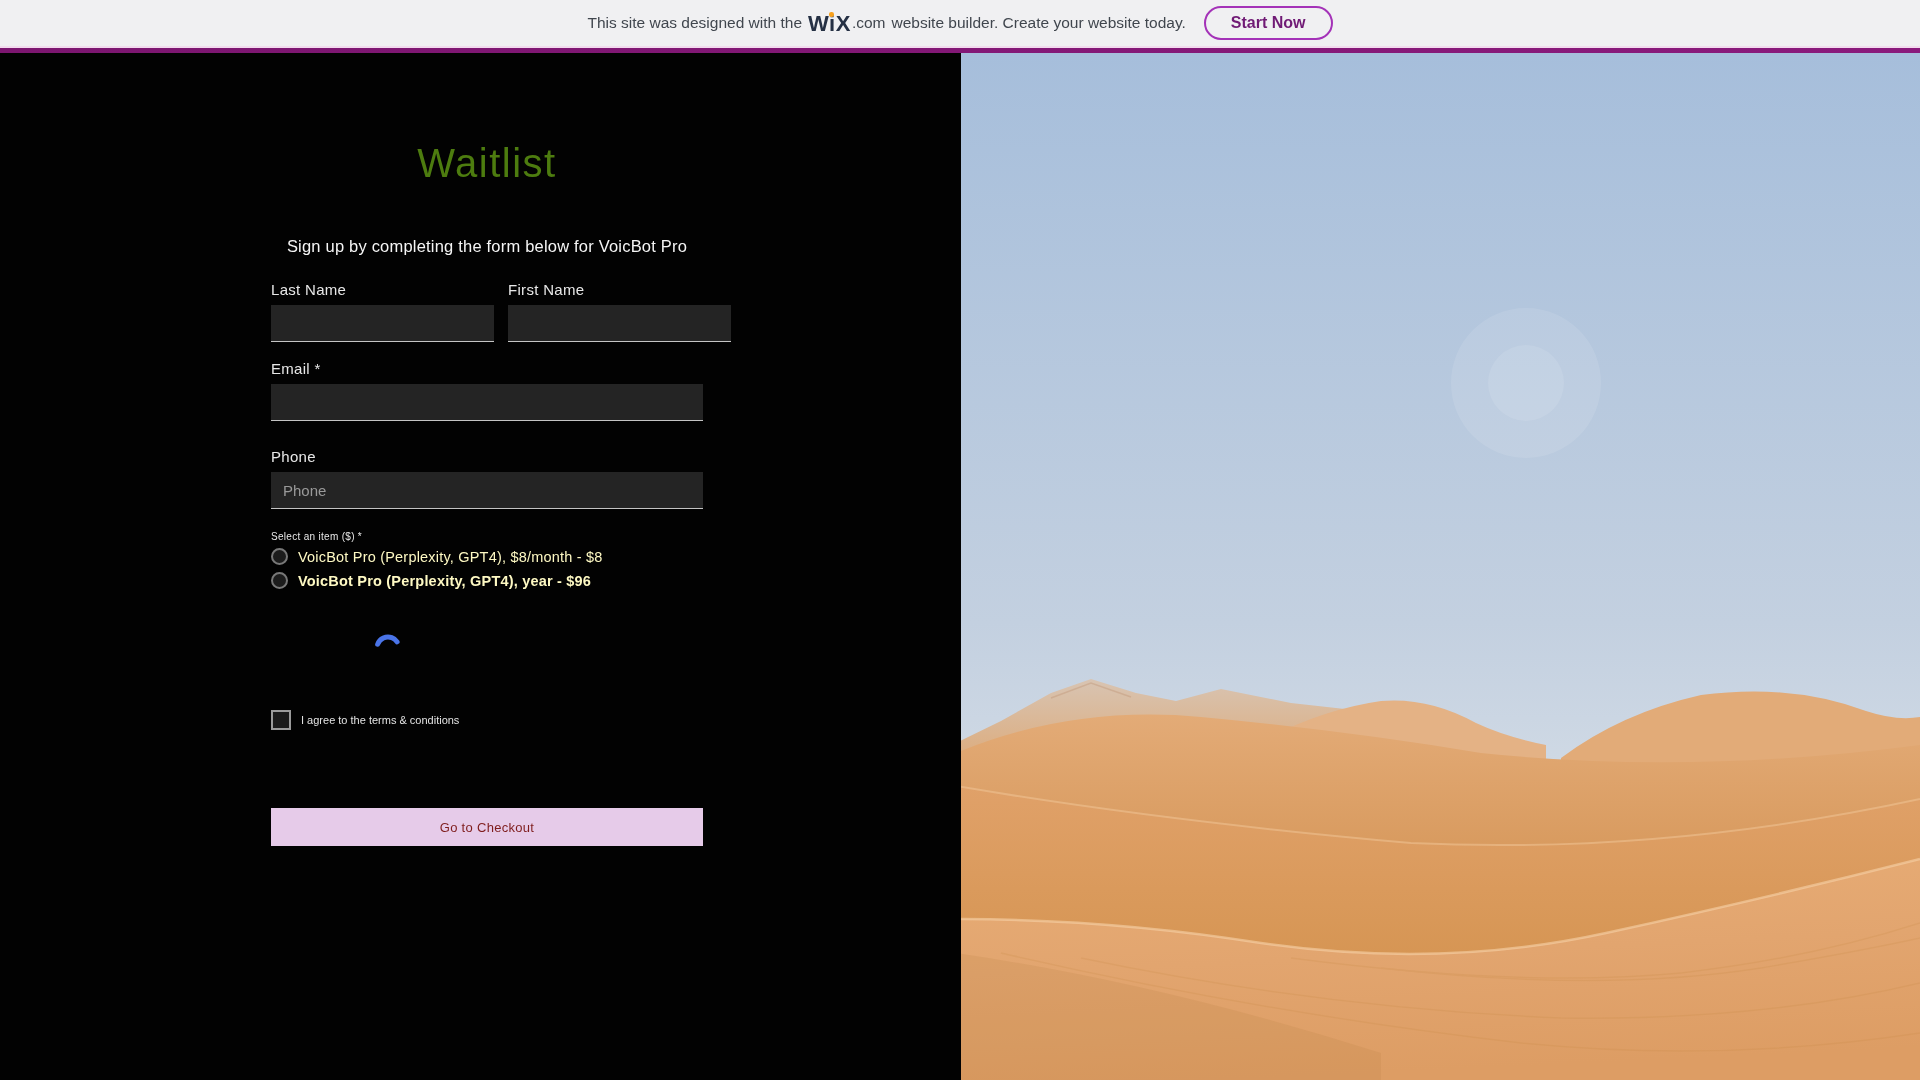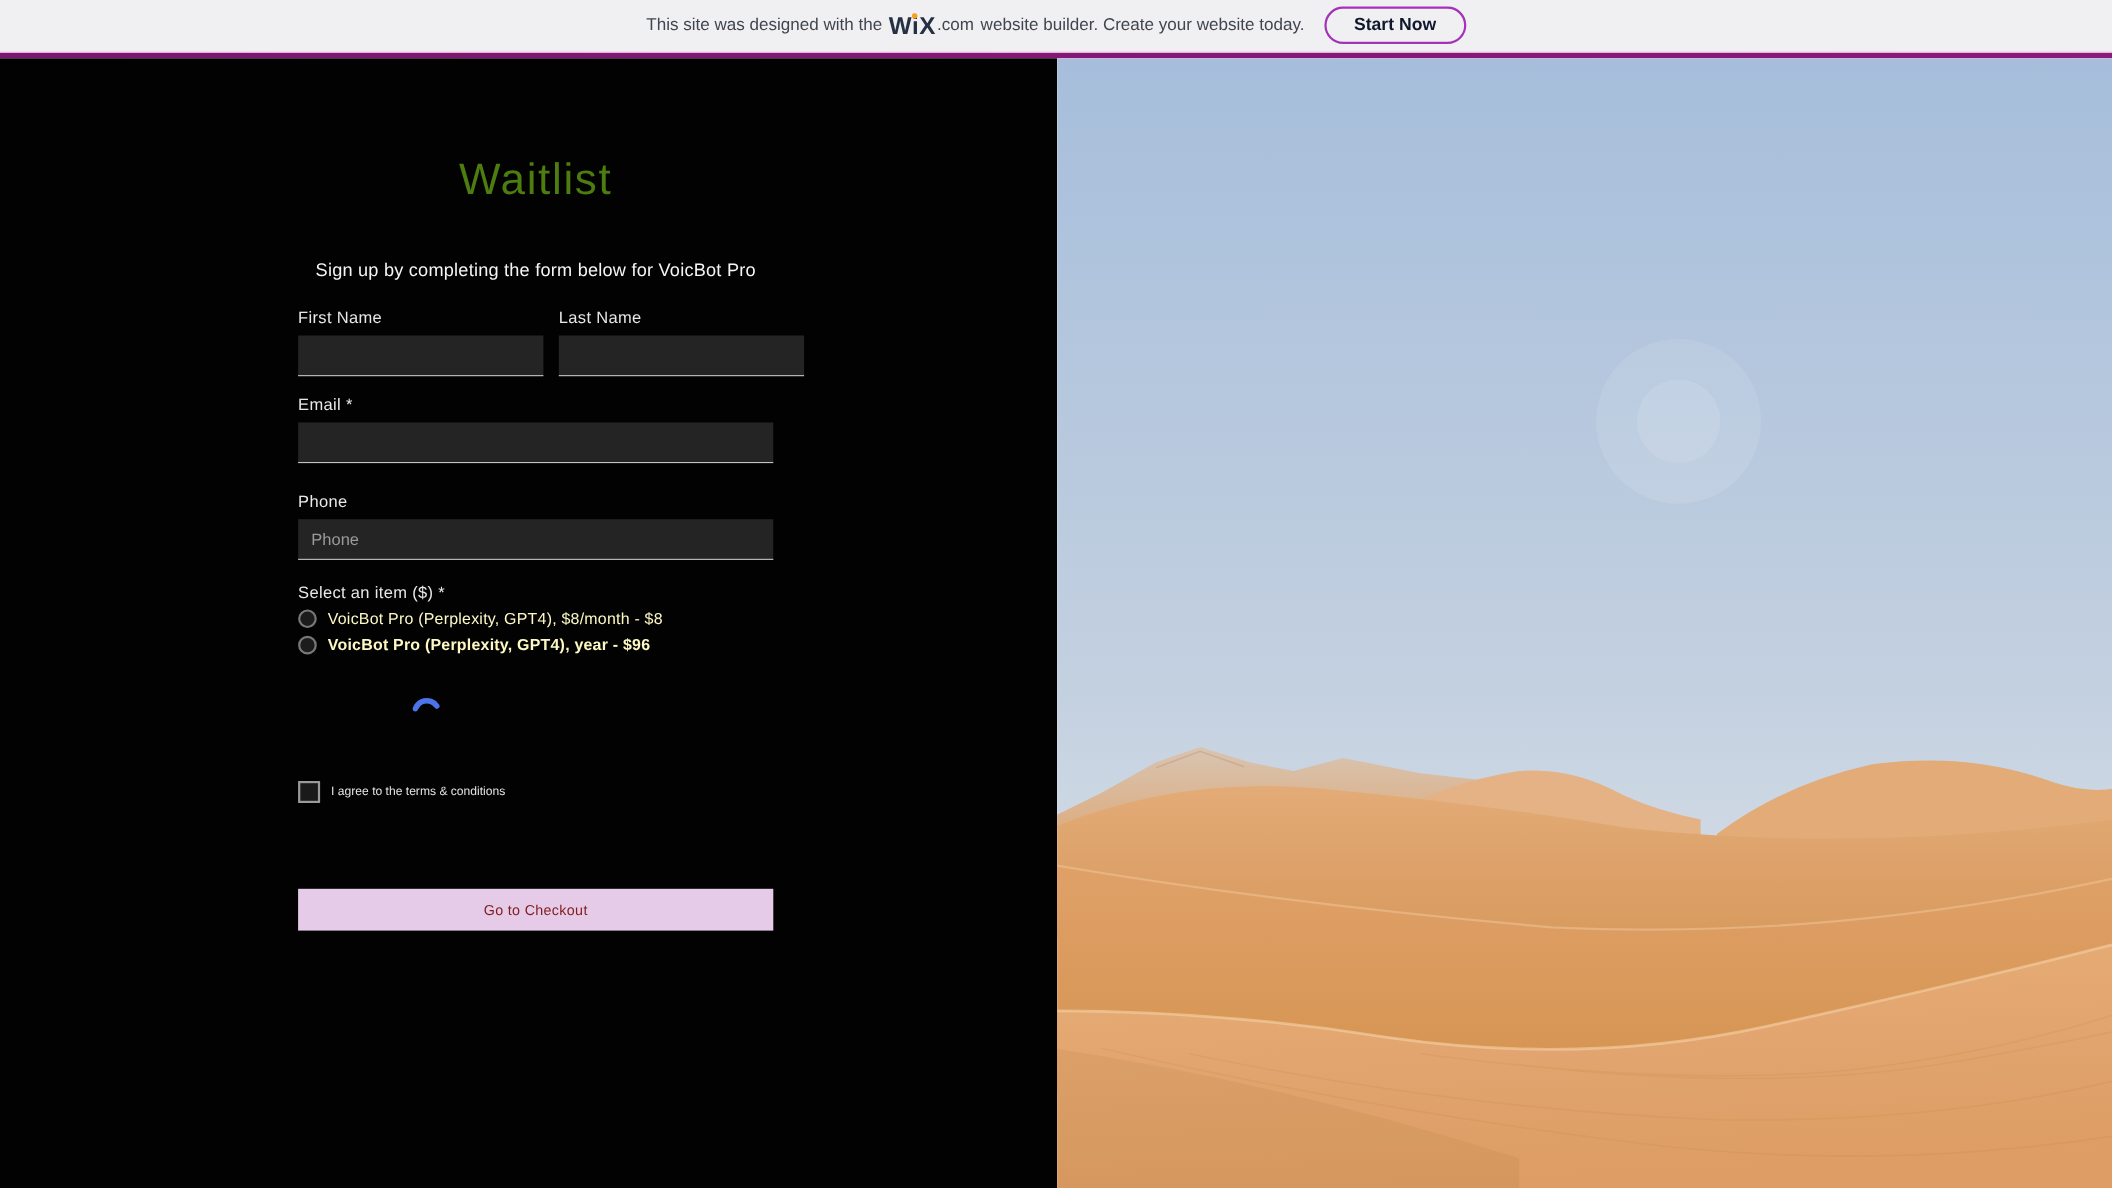--- a/index.html
+++ b/index.html
@@ -16,21 +16,21 @@
     position:relative; font-weight:700; font-size:22px; color:#253044;
     letter-spacing:.5px; margin:0 1px 0 6px; top:1px;
   }
   .wix-logo::after{
     content:""; position:absolute; left:21px; top:1px; width:4.5px; height:4.5px;
     border-radius:50%; background:#f8a01c;
   }
   .wix-suffix{ margin-right:6px; }
   .start-now{
     margin-left:18px; padding:6px 25px; font-size:16px; font-weight:600;
-    color:#0f172a; background:transparent; border:2px solid #a432b8;
+    color:#701a75; background:transparent; border:2px solid #a432b8;
     border-radius:20px; cursor:pointer; font-family:"Liberation Sans",sans-serif;
   }
   .stripe-light{ height:2px; background:#f2dbee; }
   .stripe-dark { height:5px; background:linear-gradient(90deg,#7c1670,#8a1a7c); }
 
   
   .main{ display:flex; height:1030px; }
   .form-panel{ position:relative; width:961px; height:100%; background:#020202; }
   .hero-panel{ position:relative; width:959px; height:100%; overflow:hidden; }
   .hero-panel svg{ display:block; }
@@ -50,21 +50,21 @@
   .field label{ font-size:15px; color:#e8e8e8; height:18px; letter-spacing:.3px; }
   .field input{
     margin-top:6px; height:37px; background:#242424; border:none;
     border-bottom:1px solid #c4c4c4; color:#fff; font-size:15px;
     padding:0 12px; font-family:"Liberation Sans",sans-serif; outline:none;
   }
   .field input::placeholder{ color:#9a9a9a; }
   .field-email{ margin-top:18px; }
   .field-phone{ margin-top:27px; }
 
-  .select-label{ margin-top:22px; font-size:15px; color:#e8e8e8; letter-spacing:.3px; }
+  .select-label{ margin-top:22px; font-size:10px; color:#e8e8e8; letter-spacing:.3px; }
   .radio-row{ margin-top:6px; display:flex; align-items:center; cursor:pointer; }
   .radio-row + .radio-row{ margin-top:7px;font-weight:bold; }
   .radio-circle{
     width:17px; height:17px; border-radius:50%; border:2px solid #787878;
     background:#1c1c1c; flex:0 0 auto;
   }
   .radio-row span.opt{ margin-left:10px; font-size:14.5px; color:#fef9c3; letter-spacing:.2px; }
 
   .spinner{ position:absolute; left:102px; top:580px; width:30px; height:30px; }
 
@@ -96,25 +96,25 @@
 <main class="main">
 
   <section class="form-panel">
     <div class="form-col">
 
       <h1 class="title">Waitlist</h1>
       <p class="subtitle">Sign up by completing the form below for VoicBot Pro</p>
 
       <div class="names-row">
         <div class="field">
-          <label>First Name</label>
+          <label>Last Name</label>
           <input type="text" placeholder="" style="">
         </div>
         <div class="field">
-          <label>Last Name</label>
+          <label>First Name</label>
           <input type="text" placeholder="" style="">
         </div>
       </div>
 
       <div class="field field-email">
         <label>Email *</label>
         <input type="text" placeholder="" style="">
       </div>
 
       <div class="field field-phone">

